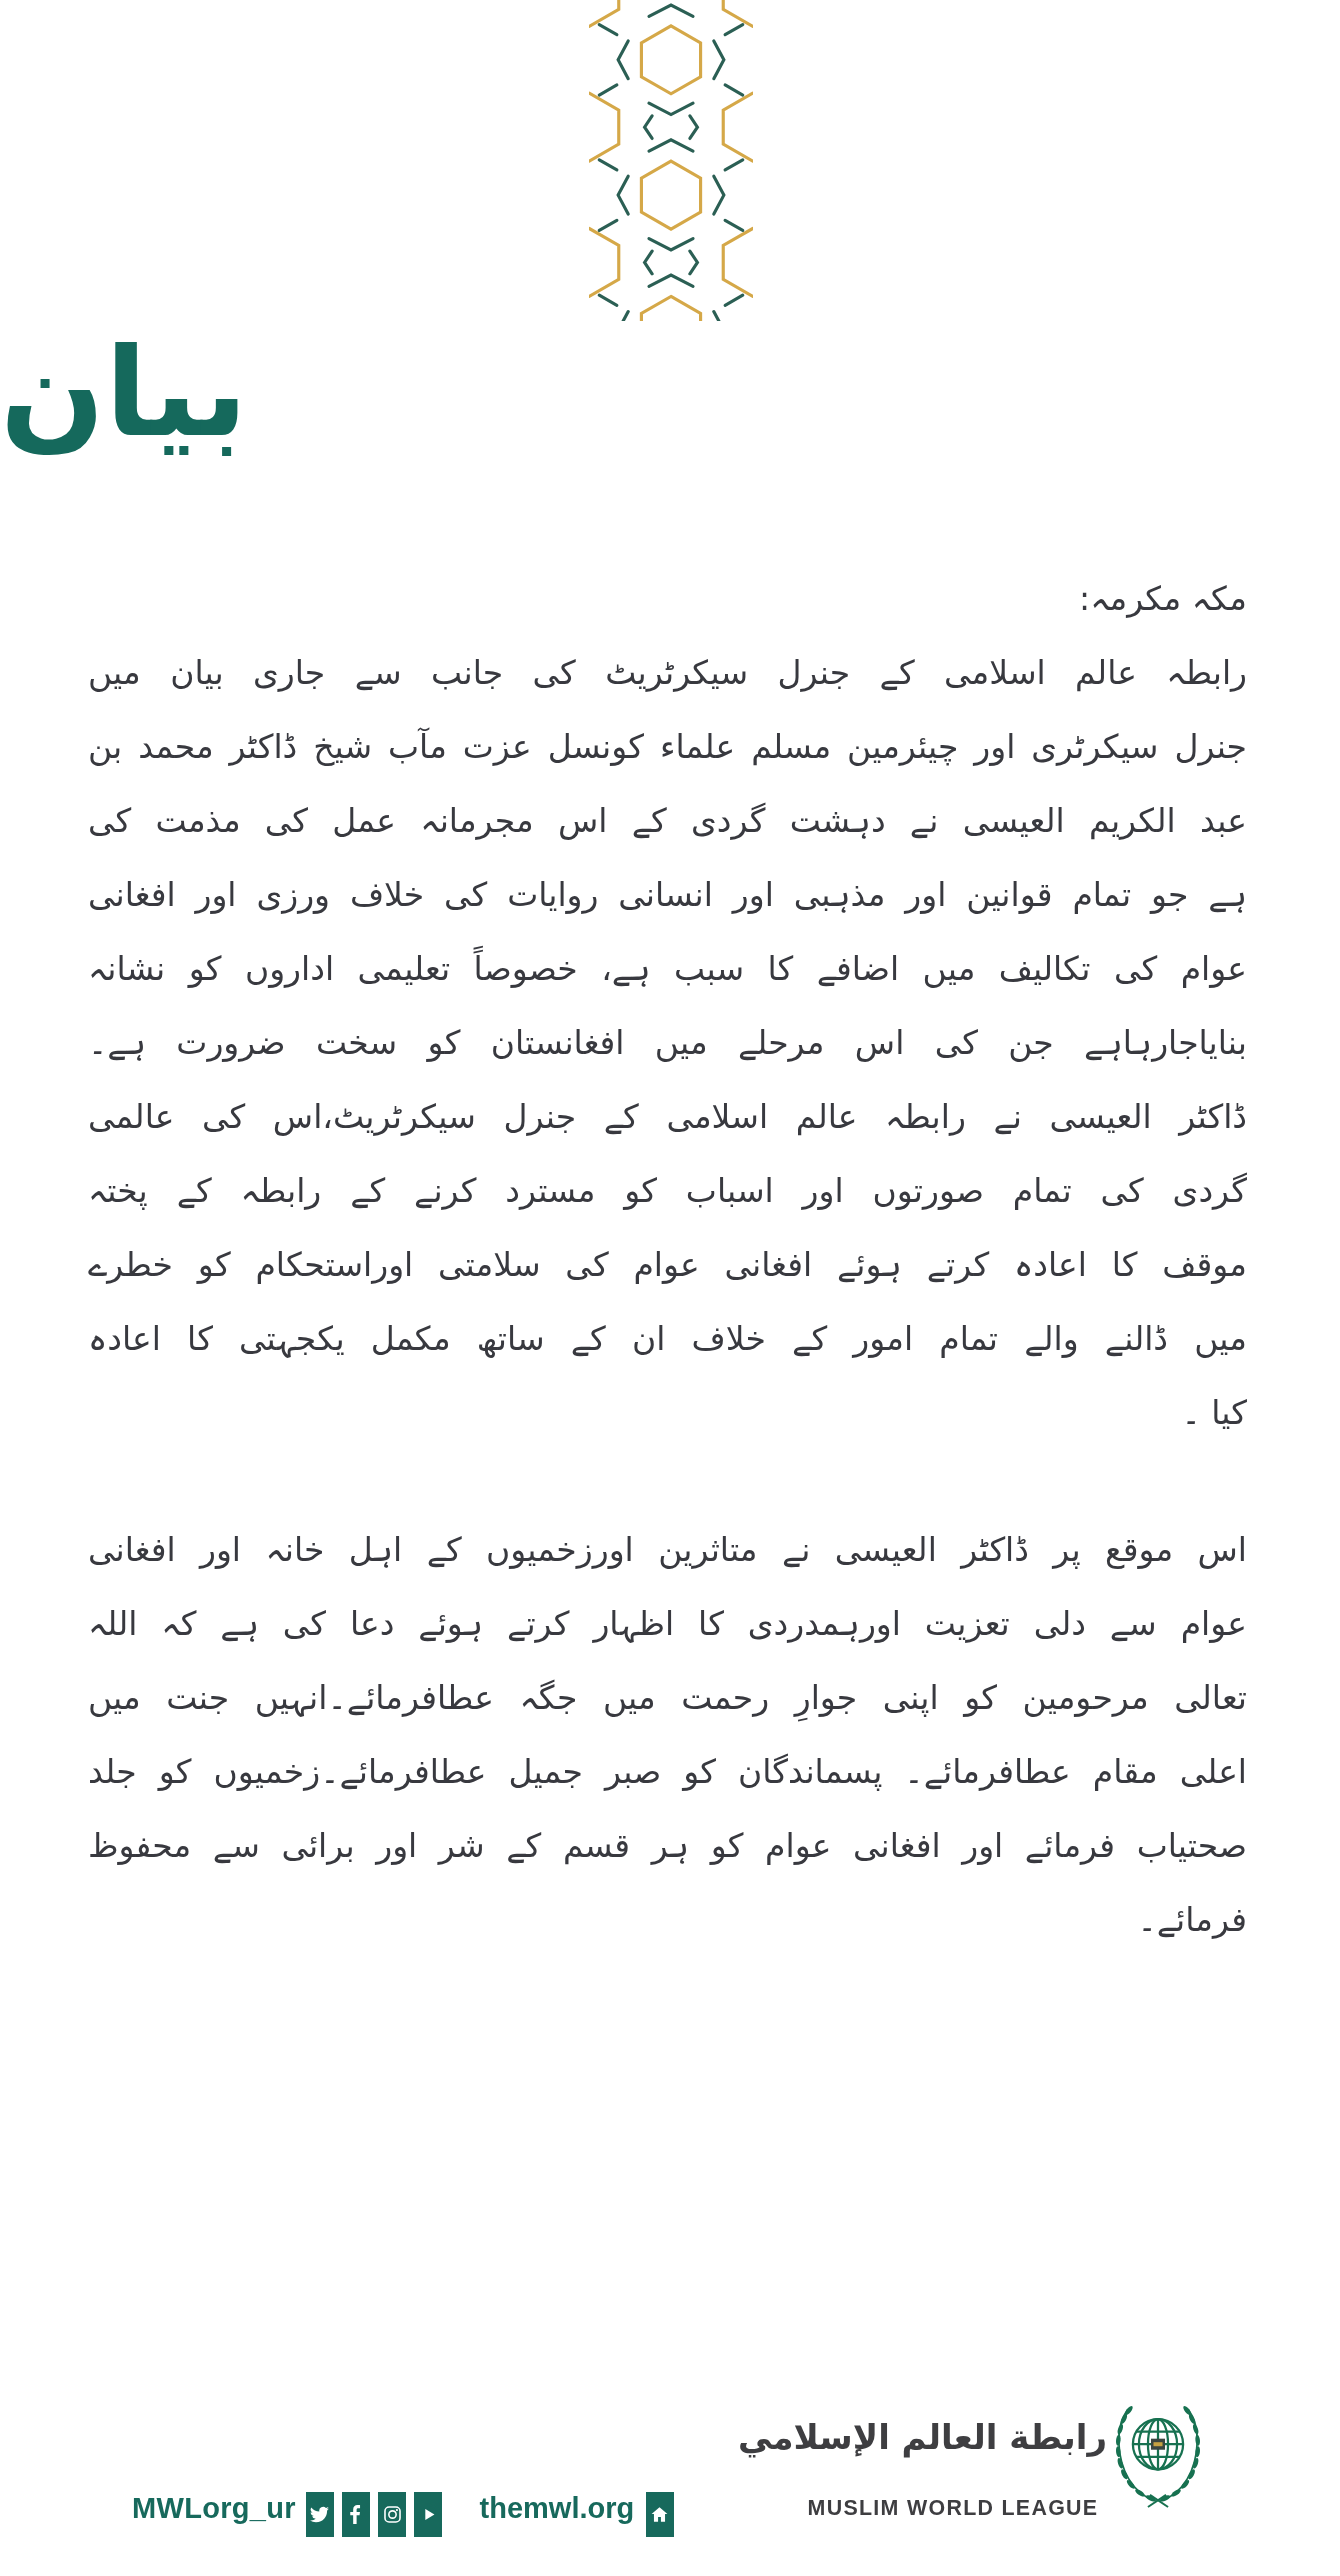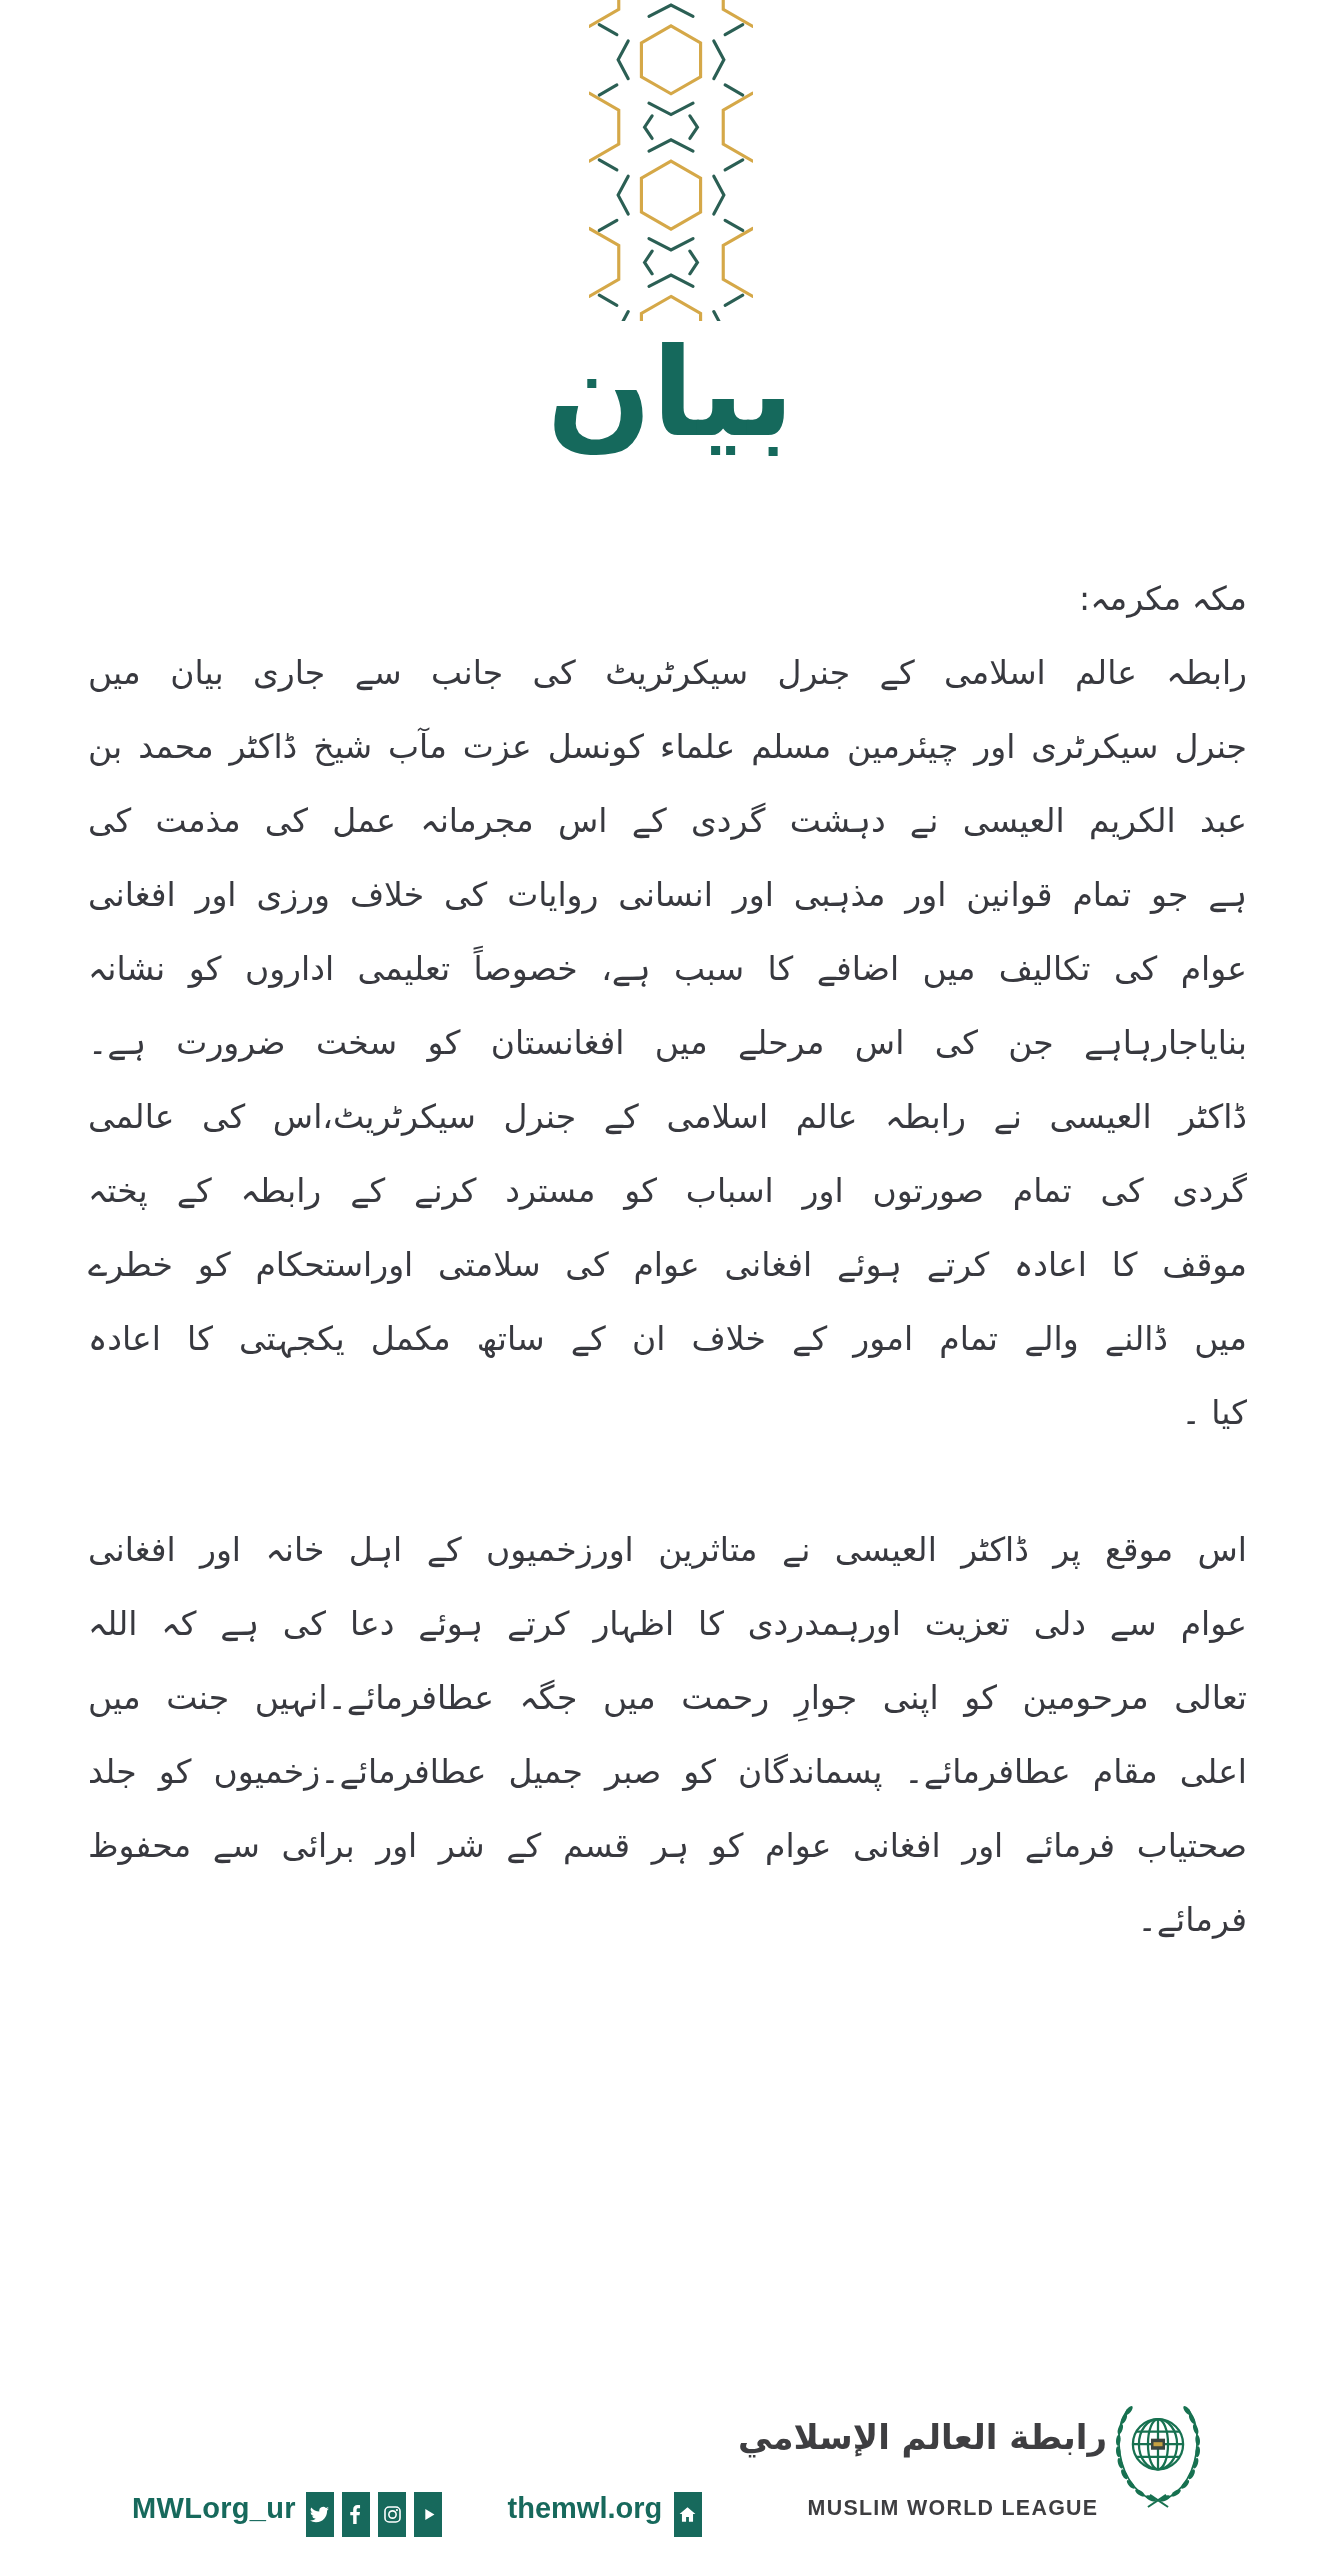--- a/index.html
+++ b/index.html
@@ -15,21 +15,21 @@
   html,body{margin:0;padding:0;background:#e8e8e8;}
   .page{
     position:relative;width:1341px;height:2576px;background:#ffffff;
     overflow:hidden;font-family:"DejaVu Sans","Liberation Sans",sans-serif;
   }
   .pattern{position:absolute;left:589px;top:0;width:164px;height:321px;}
   .pattern .pg{stroke:var(--gold,#D5A848);fill:none;stroke-width:5;stroke-linecap:round;}
   .pattern .pt{stroke:var(--pattern_teal,#2B5F54);fill:none;stroke-width:5;stroke-linecap:round;}
   .title{
     position:absolute;left:0;top:313px;width:100%;margin:0;
-    text-align:center;font-size:123px;line-height:1.3;font-weight:bold;
+    text-align:left;font-size:123px;line-height:1.3;font-weight:bold;
     color:var(--title_teal,#15695C);
   }
   .body-block{
     position:absolute;left:88px;right:94px;top:562px;
     color:var(--body_text,#38393F);
   }
   .line{
     direction:rtl;height:74px;line-height:74px;font-size:33px;
     text-align:justify;text-align-last:justify;white-space:nowrap;overflow:visible;
   }
@@ -42,21 +42,21 @@
     color:var(--footer_teal,#17695C);
     font-family:"Liberation Sans",sans-serif;font-weight:bold;
   }
   .handle{font-size:29px;letter-spacing:0.3px;}
   .badges{display:flex;margin-left:10px;}
   .badge{
     width:28px;height:45px;background:var(--footer_teal,#17695C);
     display:flex;align-items:center;justify-content:center;margin-right:8.2px;
   }
   .badge svg{width:19px;height:19px;display:block;}
-  .site{font-size:29px;margin-left:57px;}
+  .site{font-size:29px;margin-left:29px;}
   .site-badge{margin-left:11.3px;margin-right:0;}
   .logo-arabic{
     position:absolute;left:799px;top:2404px;width:308px;height:66px;
     direction:rtl;text-align:center;font-size:34px;line-height:66px;font-weight:bold;
     color:var(--logo_text,#3E3E41);white-space:nowrap;
   }
   .logo-english{
     position:absolute;left:799px;top:2480px;width:308px;
     text-align:center;font-family:"Liberation Sans",sans-serif;font-weight:bold;
     font-size:21.4px;letter-spacing:1.3px;color:var(--logo_text,#3E3E41);white-space:nowrap;margin-top:16px;

